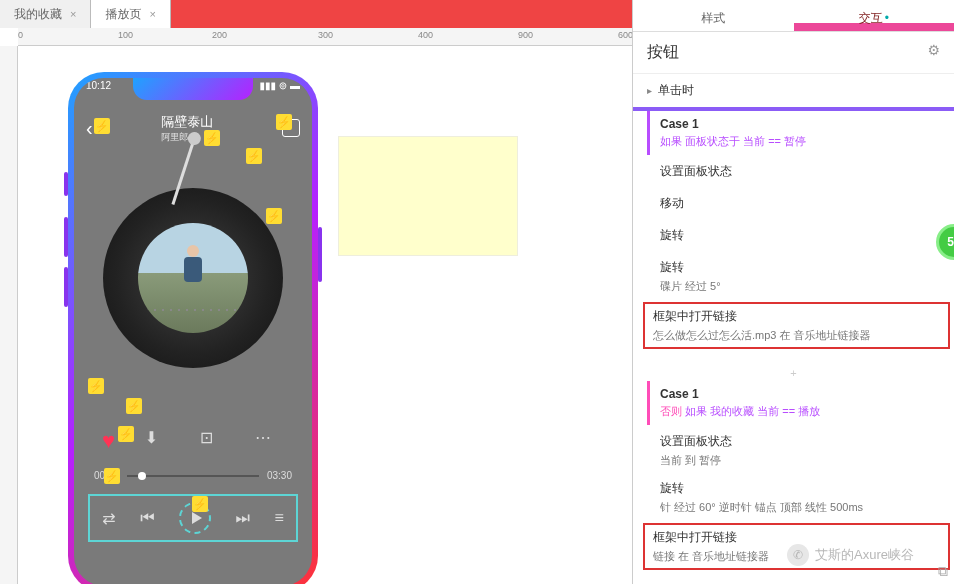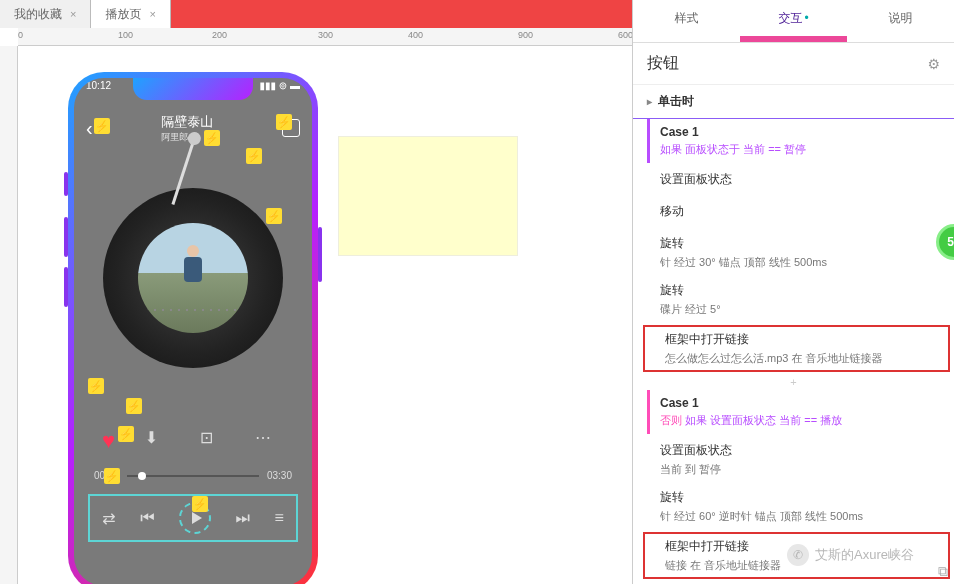--- a/index.html
+++ b/index.html
@@ -39,60 +39,60 @@
 .play-btn{width:32px;height:32px;border:2px dashed #5dd5d5;border-radius:50%;display:flex;align-items:center;justify-content:center;position:relative}
 .play-btn::after{content:"";border-left:10px solid #ddd;border-top:6px solid transparent;border-bottom:6px solid transparent;margin-left:3px}
 .side-btn{position:absolute;background:#8833ee;border-radius:3px}
 .sb1{left:-4px;top:100px;width:4px;height:24px}
 .sb2{left:-4px;top:145px;width:4px;height:40px}
 .sb3{left:-4px;top:195px;width:4px;height:40px}
 .sb4{right:-4px;top:155px;width:4px;height:55px}
 .bolt{position:absolute;width:16px;height:16px;background:#ffdd33;border-radius:2px;display:flex;align-items:center;justify-content:center;font-size:11px;color:#333;z-index:10}
 .yellow-box{position:absolute;top:90px;left:320px;width:180px;height:120px;background:#ffffcc;border:1px solid #eed}
 .panel{position:absolute;top:0;right:0;width:322px;height:584px;background:#fff;border-left:1px solid #ccc;font-size:12px;color:#333;overflow:hidden}
-.panel-tabs{height:43px;display:flex;border-bottom:1px solid #ddd}
+.panel-tabs{height:32px;display:flex;border-bottom:1px solid #ddd}
 .panel-tabs div{flex:1;text-align:center;line-height:36px;color:#666}
-.panel-tabs .act{color:#4c1d95;border-bottom:6px solid #ec4899}
+.panel-tabs .act{color:#7f1d1d;border-bottom:8px solid #ec4899}
 .panel-tabs .dot::after{content:"•";color:#0aa;margin-left:2px}
-.panel-head{padding:10px 14px;font-size:16px;display:flex;justify-content:space-between;align-items:center;border-bottom:1px solid #eee}
+.panel-head{padding:10px 14px;font-size:16px;display:flex;justify-content:space-between;border-bottom:1px solid #eee}
 .head-icon{color:#999;font-size:14px}
-.event{padding:8px 14px;border-bottom:1px solid #8b5cf6;display:flex;align-items:center;gap:6px;font-weight:bold}
+.event{padding:8px 14px;border-bottom:4px solid #8b5cf6;display:flex;align-items:center;gap:6px;font-weight:normal}
 .event::before{content:"▸";color:#888;font-size:10px}
 .case{margin-left:14px;border-left:3px solid #b84dff;padding:6px 10px;margin-bottom:2px}
 .case2{border-left-color:#ff4db8}
 .case-title{font-weight:bold;margin-bottom:3px}
 .case-cond{color:#b84dff;font-size:11px}
 .case-cond .kw{color:#b84dff}
 .case-cond2 .kw1{color:#ff4db8}
 .case-cond2 .kw2{color:#b84dff}
 .action{margin-left:14px;border-left:3px solid transparent;padding:6px 10px}
 .action-title{font-weight:normal;margin-bottom:3px}
 .action-desc{color:#777;font-size:11px}
-.redbox{border:2px solid #d33;margin:2px 4px 2px 10px;padding:4px 20px}
+.redbox{border:2px solid #d33;margin:2px 4px 16px 10px;padding:4px 8px}
 .plus{text-align:center;color:#ccc;font-size:11px;padding:2px}
 .badge{position:absolute;right:-18px;top:224px;width:36px;height:36px;border-radius:50%;background:#4c4;border:3px solid #8e8;color:#fff;display:flex;align-items:center;justify-content:center;font-size:12px;font-weight:bold}
 .watermark{position:absolute;bottom:18px;right:40px;color:#999;font-size:13px;display:flex;align-items:center;gap:6px;opacity:.7}
 .wm-icon{width:22px;height:22px;border-radius:50%;background:#ddd;display:flex;align-items:center;justify-content:center;font-size:12px}
 .copy-icon{position:absolute;bottom:4px;right:6px;color:#aaa;font-size:14px}
 </style>
 </head>
 <body>
 
 <div class="tabs-bar">
   <div class="tab"><span>我的收藏</span><span class="x">×</span></div>
   <div class="tab active"><span>播放页</span><span class="x">×</span></div>
 </div>
 
 <div class="canvas">
   <div class="ruler-h">
     <span style="left:0">0</span>
       <span style="left:100px">100</span>
       <span style="left:194px">200</span>
       <span style="left:300px">300</span>
-      <span style="left:390px">400</span>
+      <span style="left:400px">400</span>
       <span style="left:500px">900</span>
       <span style="left:600px">600</span>
   </div>
   <div class="ruler-v"></div>
   <div class="stage">
     <div class="yellow-box"></div>
     <div class="phone">
       <div class="side-btn sb1"></div>
       <div class="side-btn sb2"></div>
       <div class="side-btn sb3"></div>
@@ -147,21 +147,20 @@
         <div class="bolt" style="top:418px;left:118px">⚡</div>
       </div>
     </div>
   </div>
 </div>
 
 <div class="panel">
   <div class="panel-tabs">
     <div>样式</div>
     <div class="act dot">交互</div>
-    <div>说明</div>
   </div>
   <div class="panel-head">
     <span>按钮</span>
     <span class="head-icon">⚙</span>
   </div>
   <div class="event">
       <span>单击时</span>
     </div>
 
   <div class="case">
@@ -169,35 +168,34 @@
     <div class="case-cond"><span class="kw">如果</span><span> 面板状态于 当前 == 暂停</span></div>
   </div>
   <div class="action">
       <div class="action-title">设置面板状态</div>
     </div>
   <div class="action">
       <div class="action-title">移动</div>
     </div>
   <div class="action">
       <div class="action-title">旋转</div>
-      <div class="action-desc">针 经过 30° 锚点 顶部 线性 500ms</div>
     </div>
   <div class="action">
       <div class="action-title">旋转</div>
       <div class="action-desc">碟片 经过 5°</div>
     </div>
   <div class="redbox">
     <div class="action-title">框架中打开链接</div>
     <div class="action-desc">怎么做怎么过怎么活.mp3 在 音乐地址链接器</div>
   </div>
   <div class="plus">+</div>
 
   <div class="case case2">
     <div class="case-title">Case 1</div>
-    <div class="case-cond case-cond2"><span class="kw1">否则</span> <span class="kw2">如果</span><span> 设置面板状态 当前 == 播放</span></div>
+    <div class="case-cond case-cond2"><span class="kw1">否则</span> <span class="kw2">如果</span><span> 我的收藏 当前 == 播放</span></div>
   </div>
   <div class="action">
       <div class="action-title">设置面板状态</div>
       <div class="action-desc">当前 到 暂停</div>
     </div>
   <div class="action">
       <div class="action-title">旋转</div>
       <div class="action-desc">针 经过 60° 逆时针 锚点 顶部 线性 500ms</div>
     </div>
   <div class="redbox">

